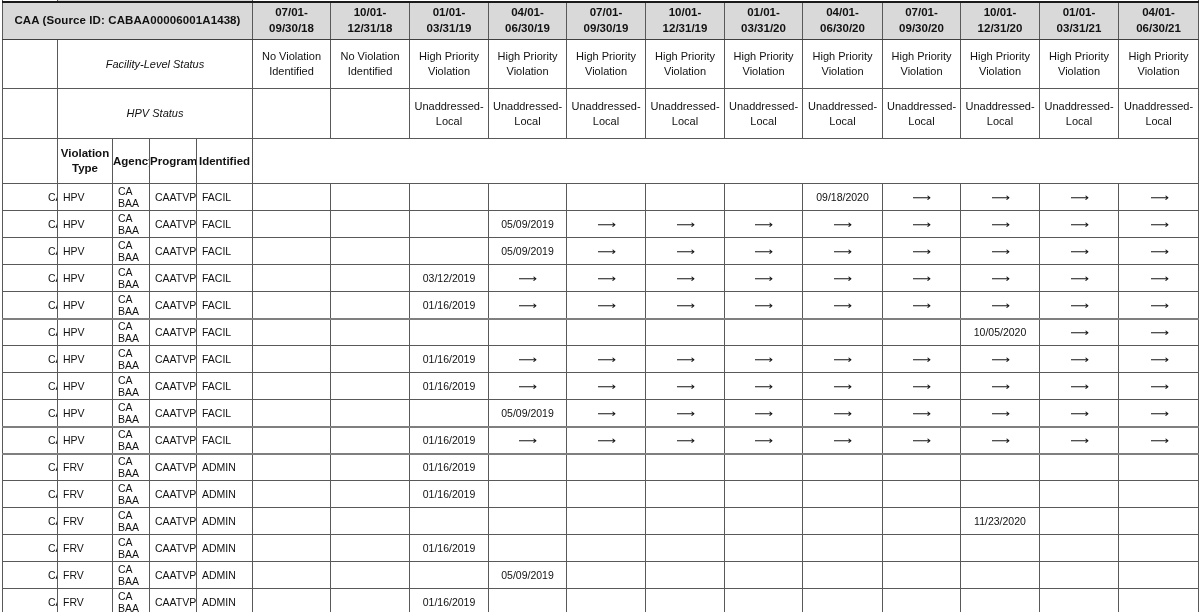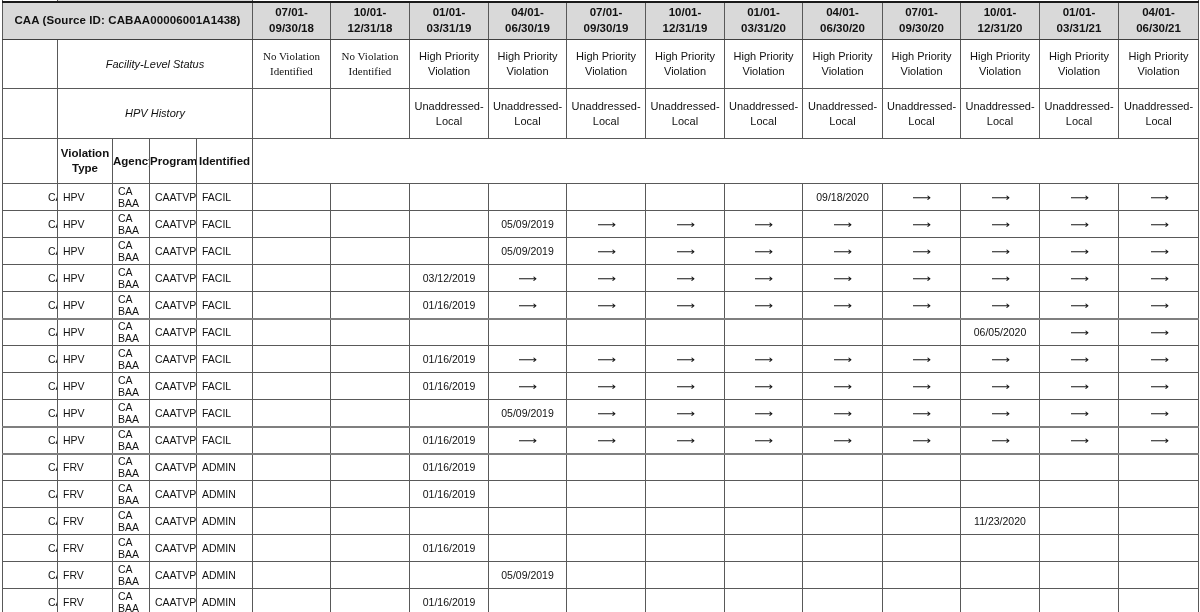--- a/index.html
+++ b/index.html
@@ -47,21 +47,21 @@
     border-bottom: 1px solid #404040;
   }
   td.title-cell {
     font-size: 12.5px;
     font-weight: bold;
     letter-spacing: 0.1px;
   }
   
   tr.hdr-status td { height: 49px; font-size: 11px; line-height: 1.35; }
   td.lbl { font-weight: bold; font-size: 12px; background: #ffffff; font-style: italic; }
-  td.st-blue { background: #4a8fcf; color: #ffffff; border-color: #2a2a2a; font-family: Liberation Serif, serif; }
+  td.st-blue { background: #4a8fcf; color: #ffffff; border-color: #2a2a2a; }
   td.st-red  { background: #b03425; color: #ffffff; border-color: #2a2a2a; font-weight: bold;}
   
   tr.hdr-hpv td { height: 50px; font-size: 11px; line-height: 1.35; }
   td.unaddr { font-size: 10.5px; color: #222; }
   
   tr.hdr-cols td { height: 45px; font-weight: bold; font-size: 11.5px; line-height: 1.3; }
   
   tr.data td { height: 27px; font-size: 10.5px; }
   tr.data td.txt { text-align: left; padding-left: 5px; font-size: 10.5px; }
   tr.data td.c1 { text-align: center; padding-left: 45px; }
@@ -126,21 +126,21 @@
           <td class="st-red">High Priority<br>Violation</td>
           <td class="st-red">High Priority<br>Violation</td>
           <td class="st-red">High Priority<br>Violation</td>
           <td class="st-red">High Priority<br>Violation</td>
           <td class="st-red">High Priority<br>Violation</td>
           <td class="st-red">High Priority<br>Violation</td>
           <td class="st-red">High Priority<br>Violation</td>
         </tr>
         <tr class="hdr-hpv">
           <td></td>
-          <td colspan="4" class="lbl">HPV History</td>
+          <td colspan="4" class="lbl">HPV Status</td>
           <td class="unaddr"></td>
           <td class="unaddr"></td>
           <td class="unaddr">Unaddressed-<br>Local</td>
           <td class="unaddr">Unaddressed-<br>Local</td>
           <td class="unaddr">Unaddressed-<br>Local</td>
           <td class="unaddr">Unaddressed-<br>Local</td>
           <td class="unaddr">Unaddressed-<br>Local</td>
           <td class="unaddr">Unaddressed-<br>Local</td>
           <td class="unaddr">Unaddressed-<br>Local</td>
           <td class="unaddr">Unaddressed-<br>Local</td>
@@ -258,21 +258,21 @@
           <td class="txt">FACIL</td>
           <td></td>
           <td></td>
           <td></td>
           <td></td>
           <td></td>
           <td></td>
           <td></td>
           <td></td>
           <td></td>
-          <td class="date">06/05/2020</td>
+          <td class="date">10/05/2020</td>
           <td class="arrow"><span class="arrowglyph">⟶</span></td>
           <td class="arrow"><span class="arrowglyph">⟶</span></td>
         </tr>
         <tr class="data">
           <td class="c1">CAA</td>
           <td class="txt">HPV</td>
           <td class="txt">CA BAA</td>
           <td class="txt">CAATVP</td>
           <td class="txt">FACIL</td>
           <td></td>

